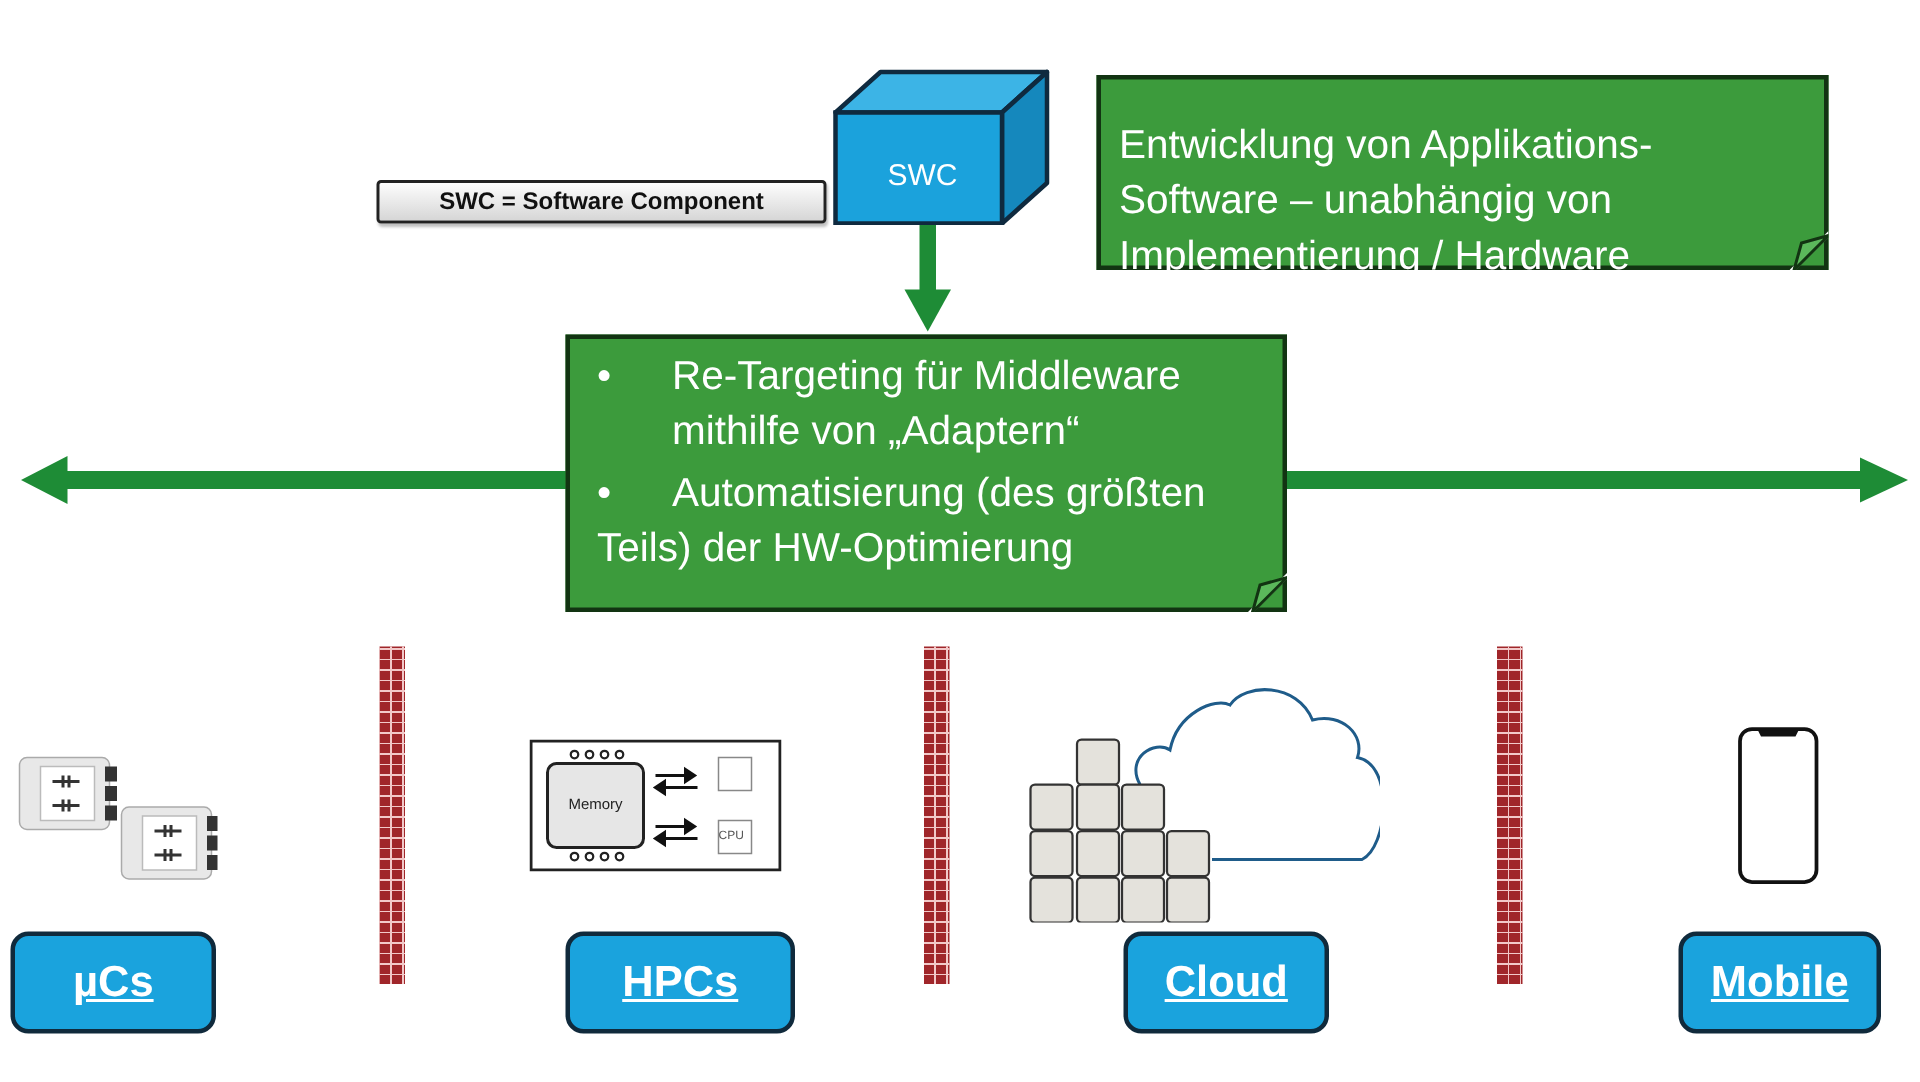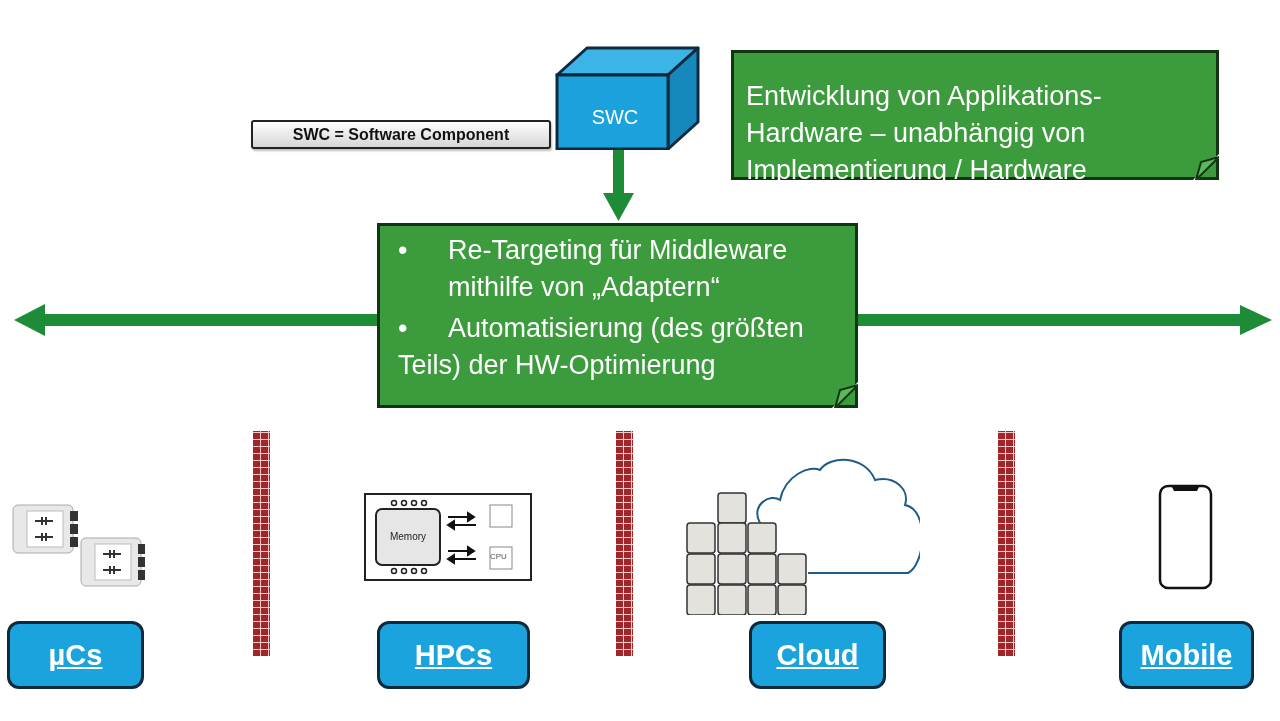--- a/index.html
+++ b/index.html
@@ -86,21 +86,21 @@
   <svg width="145" height="105" style="position:absolute;left:0;top:0;">
     <polygon points="2,30 32,3 143,3 113,30" fill="#3cb4e6" stroke="#0f2a3f" stroke-width="3" stroke-linejoin="round"></polygon>
     <polygon points="113,30 143,3 143,77 113,104" fill="#1588bd" stroke="#0f2a3f" stroke-width="3" stroke-linejoin="round"></polygon>
     <rect x="2" y="30" width="111" height="74" fill="#1ba2dc" stroke="#0f2a3f" stroke-width="3"></rect>
   </svg>
   <div class="cube-label">SWC</div>
 </div>
 
 <div class="abs note note-top">
   <div>Entwicklung von Applikations-</div>
-  <div>Hardware – unabhängig von</div>
+  <div>Software – unabhängig von</div>
   <div>Implementierung / Hardware</div>
   <svg class="fold" viewBox="0 0 26 26">
     <polygon points="26,0 26,4 4,26 0,26" fill="#ffffff"></polygon>
     <polygon points="26,3 3,26 8,8" fill="#5bb85b" stroke="#123412" stroke-width="2"></polygon>
   </svg>
 </div>
 
 <div class="abs note note-mid">
   <div class="bullet">
     <span class="dot">•</span>
@@ -148,21 +148,21 @@
     <rect x="65" y="42" width="8" height="10" fill="#333"></rect>
     <line x1="30" y1="26" x2="48" y2="26" stroke="#333" stroke-width="2"></line>
     <line x1="37" y1="22" x2="37" y2="30" stroke="#333" stroke-width="2"></line>
     <line x1="41" y1="22" x2="41" y2="30" stroke="#333" stroke-width="2"></line>
     <line x1="30" y1="42" x2="48" y2="42" stroke="#333" stroke-width="2"></line>
     <line x1="37" y1="38" x2="37" y2="46" stroke="#333" stroke-width="2"></line>
     <line x1="41" y1="38" x2="41" y2="46" stroke="#333" stroke-width="2"></line>
   </g>
 </svg>
 
-<div class="abs" style="left:364px;top:493px;width:168px;height:88px;">
+<div class="abs" style="left:353px;top:493px;width:168px;height:88px;">
   <svg width="168" height="88" style="position:absolute;left:0;top:0;">
     <rect x="1" y="1" width="166" height="86" fill="#fff" stroke="#222" stroke-width="2"></rect>
     <g fill="none" stroke="#222" stroke-width="1.5">
       <circle cx="30" cy="10" r="2.5"></circle>
         <circle cx="40" cy="10" r="2.5"></circle>
         <circle cx="50" cy="10" r="2.5"></circle>
         <circle cx="60" cy="10" r="2.5"></circle>
       <circle cx="30" cy="78" r="2.5"></circle>
         <circle cx="40" cy="78" r="2.5"></circle>
         <circle cx="50" cy="78" r="2.5"></circle>

